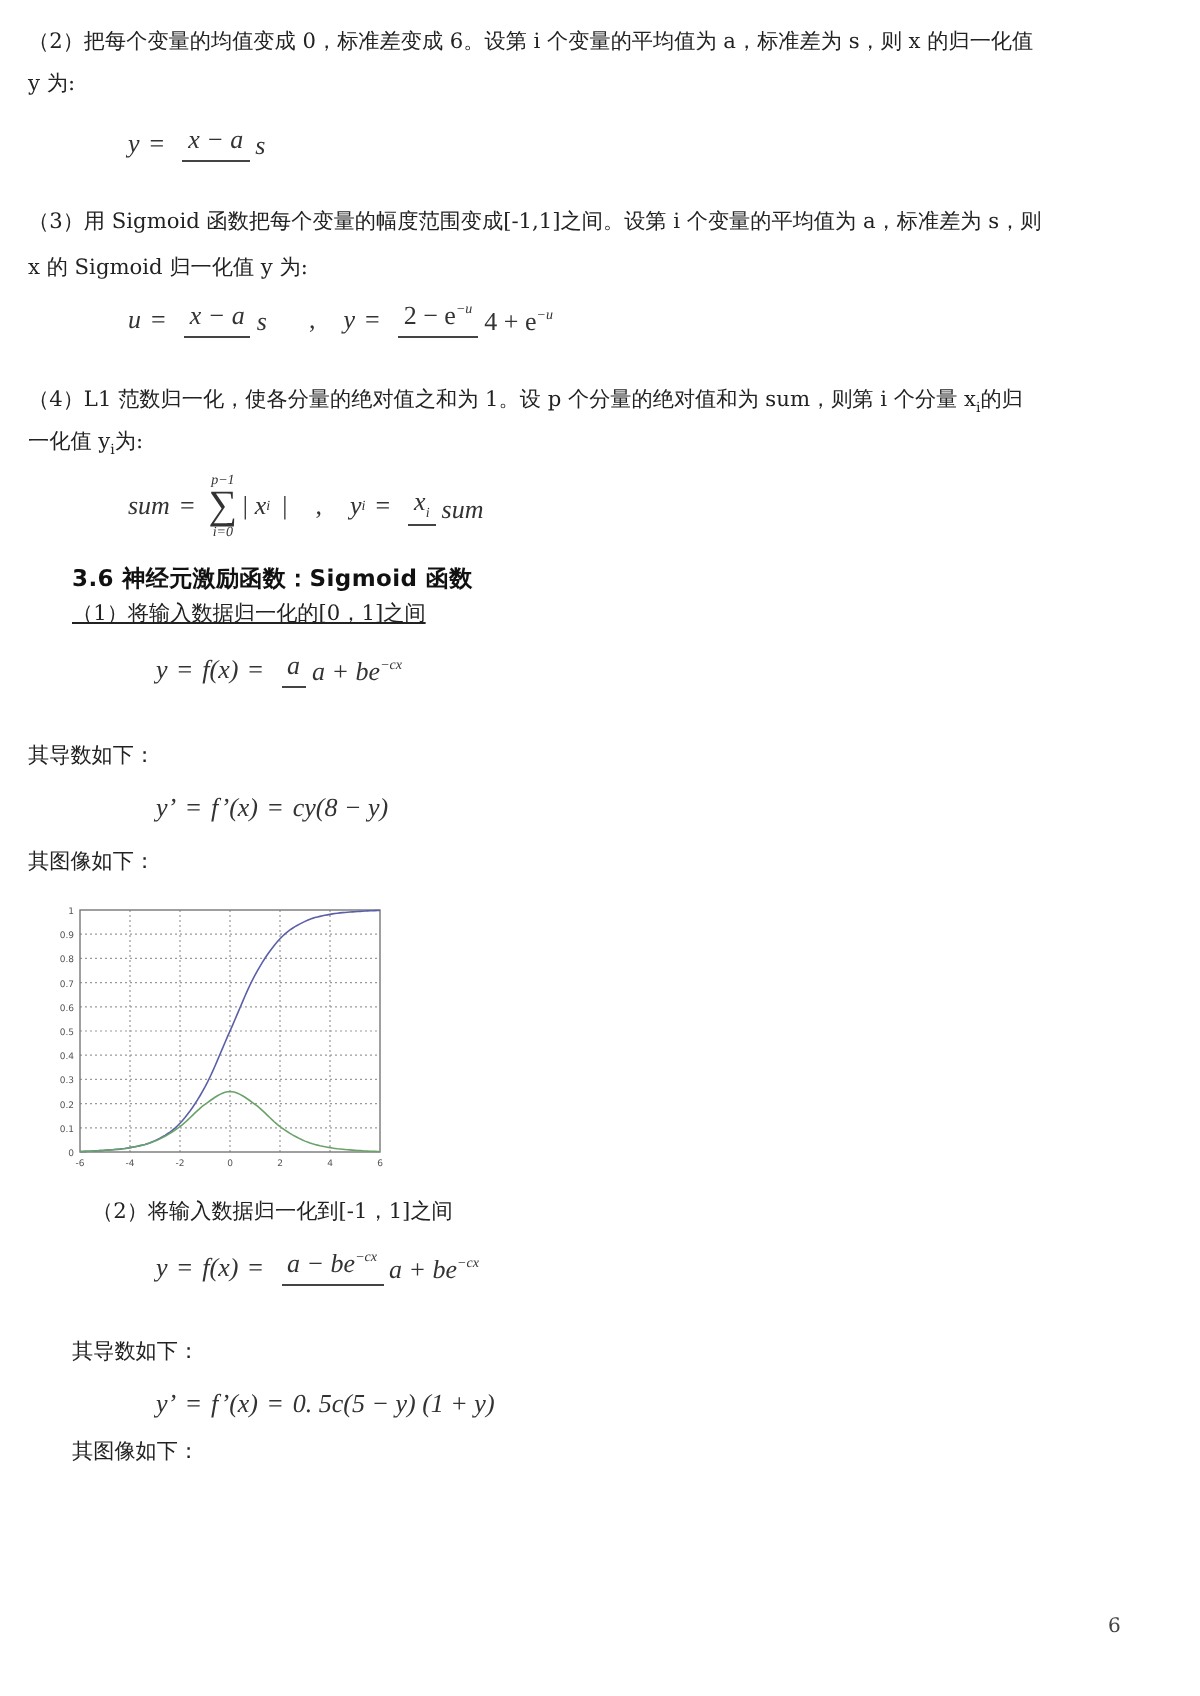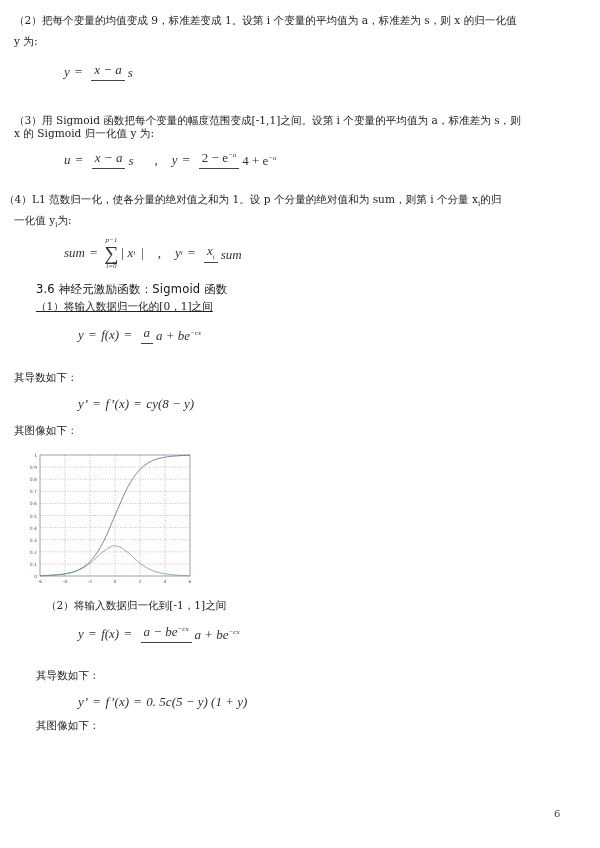--- a/index.html
+++ b/index.html
@@ -1,70 +1,70 @@
 <!DOCTYPE html>
 <html><head>
 <meta charset="utf-8">
 <style>
   html, body { margin:0; padding:0; background:#ffffff; }
   body { width:600px; height:848px; position:relative; overflow:hidden;
          font-family:"DejaVu Serif","Liberation Serif",serif; color:#222; }
   .line { position:absolute; white-space:nowrap; font-size:10.6px; }
   .heading { position:absolute; left:36px; top:282px; font-family:"DejaVu Sans","Liberation Sans",sans-serif;
-             font-weight:normal; font-size:11.5px; color:#111; letter-spacing:0.2px; }
+             font-weight:bold; font-size:11.5px; color:#111; letter-spacing:0.2px; }
   .formula { position:absolute; font-family:"Liberation Serif","DejaVu Serif",serif; font-style:italic;
              font-size:13px; color:#333; display:flex; align-items:center; white-space:nowrap; }
   .frac { display:inline-flex; flex-direction:row; align-items:center; margin:0 4px; vertical-align:middle; }
   .frac .num { padding:0 3px 2px 3px; border-bottom:1px solid #444; }
   .frac .den { padding:3px 3px 0 3px; }
   .up { font-size:7px; vertical-align:super; font-style:italic; }
   .sub { font-size:7px; vertical-align:sub; }
   .op { margin:0 5px; font-style:normal; }
   .rm { font-style:normal; }
   .sigma { display:inline-flex; flex-direction:column; align-items:center; margin:0 2px; }
   .sigma .lim { font-size:7px; }
   .sigma .big { font-size:20px; font-style:normal; line-height:18px; }
   .pagenum { position:absolute; left:554px; top:808px; font-size:10px; color:#444; }
   #chart { position:absolute; left:25px; top:450px; }
 </style>
 </head>
 <body>
 
-<div class="line" style="left:14px;top:14px;">（2）把每个变量的均值变成 9，标准差变成 1。设第 i 个变量的平均值为 a，标准差为 s，则 x 的归一化值</div>
+<div class="line" style="left:14px;top:14px;">（2）把每个变量的均值变成 0，标准差变成 6。设第 i 个变量的平均值为 a，标准差为 s，则 x 的归一化值</div>
 <div class="line" style="left:14px;top:35px;">y 为:</div>
 
 <div class="formula" style="left:64px;top:62px;">
   <span>y</span>
   <span class="op">=</span>
   <span class="frac">
     <span class="num">x − a</span>
     <span class="den">s</span>
   </span>
 </div>
 
-<div class="line" style="left:14px;top:114px;">（3）用 Sigmoid 函数把每个变量的幅度范围变成[-1,1]之间。设第 i 个变量的平均值为 a，标准差为 s，则</div>
+<div class="line" style="left:14px;top:104px;">（3）用 Sigmoid 函数把每个变量的幅度范围变成[-1,1]之间。设第 i 个变量的平均值为 a，标准差为 s，则</div>
 <div class="line" style="left:14px;top:127px;">x 的 Sigmoid 归一化值 y 为:</div>
 
 <div class="formula" style="left:64px;top:150px;">
   <span>u</span>
   <span class="op">=</span>
   <span class="frac">
     <span class="num">x − a</span>
     <span class="den">s</span>
   </span>
   <span class="op" style="margin:0 14px;">,</span>
   <span>y</span>
   <span class="op">=</span>
   <span class="frac">
     <span class="num"><span class="rm">2 − e</span><span class="up">−u</span></span>
     <span class="den"><span class="rm">4 + e</span><span class="up">−u</span></span>
   </span>
 </div>
 
-<div class="line" style="left:4px;top:193px;">
+<div class="line" style="left:14px;top:193px;">
   <span>（4）L1 范数归一化，使各分量的绝对值之和为 1。设 p 个分量的绝对值和为 sum，则第 i 个分量 x</span><span class="sub">i</span><span>的归</span>
 </div>
 <div class="line" style="left:14px;top:214px;">
   <span>一化值 y</span><span class="sub">i</span><span>为:</span>
 </div>
 
 <div class="formula" style="left:64px;top:236px;">
   <span>sum</span>
   <span class="op">=</span>
   <span class="sigma">

